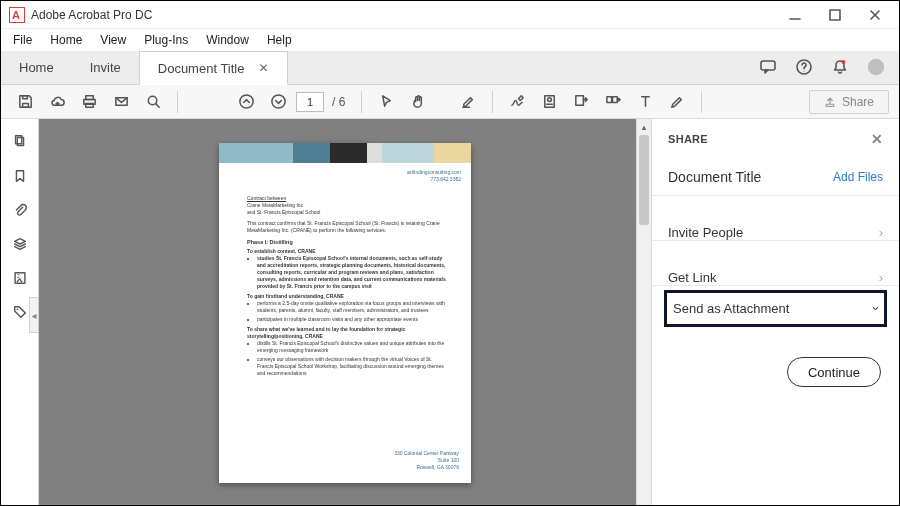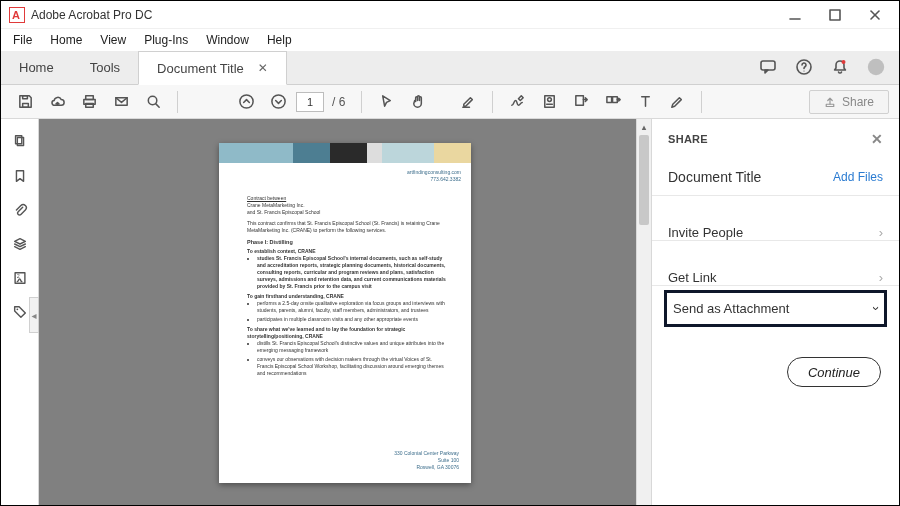--- a/index.html
+++ b/index.html
@@ -53,21 +53,21 @@
   .rp-row.title-row { justify-content:space-between; }
   .rp-row.title-row .doctitle { font-size:14px; color:#333;}
   .rp-row.title-row .addfiles { font-size:12px; color:#2a7bd1;}
   .rp-divider { height:1px; background:#e8e8e8; margin:0;}
   .rp-item { height:44px; padding:0 16px; display:flex; align-items:flex-end; justify-content:space-between; font-size:13px; color:#333;}
   .rp-item .chev { color:#aaa; font-size:13px;}
   .rp-attach { margin:4px 12px 8px; border:3px solid #0f172a; padding:8px 6px; display:flex; align-items:center; justify-content:space-between; font-size:13px; color:#333;}
   .rp-options { padding:4px 18px 10px;}
   .rp-options label { display:flex; align-items:flex-start; gap:8px; font-size:12.5px; color:#333; margin:8px 0; line-height:16px;}
   .rp-options input[type=radio]{ margin-top:2px; accent-color:#2a7bd1;}
-  .continue { align-self:flex-end; margin:8px 18px; height:30px; padding:0 20px; border:1.5px solid #333; border-radius:16px; background:#fff; font-size:13px; color:#222;font-style:italic;}
+  .continue { align-self:flex-end; margin:8px 18px; height:30px; padding:0 20px; border:1.5px solid #333; border-radius:16px; background:#fff; font-size:13px; color:#222;}
   svg { width:16px; height:16px; stroke:#555; fill:none; stroke-width:1.6; stroke-linecap:round; stroke-linejoin:round;}
   .toolbar svg{width:17px;height:17px;}
   .tabbar .right-icons svg{width:18px;height:18px;}
 </style>
 </head>
 <body>
 
 <div class="titlebar">
   <div class="logo"></div>
   <div class="title">Adobe Acrobat Pro DC</div>
@@ -95,21 +95,21 @@
   <span>File</span>
   <span>Home</span>
   <span>View</span>
   <span>Plug-Ins</span>
   <span>Window</span>
   <span>Help</span>
 </div>
 
 <div class="tabbar">
   <div class="tab">Home</div>
-  <div class="tab">Tools</div>
+  <div class="tab">Invite</div>
   <div class="tab doc">
     <span>Document Title</span>
     <span class="close">✕</span>
   </div>
   <div class="right-icons">
     <span class="ico">
         <svg viewBox="0 0 18 18" fill="#555" stroke="none">
           <rect x="2" y="3" width="14" height="9" rx="2"></rect>
           <path d="M6 12 L6 15 L9 12 Z"></path>
         </svg>

